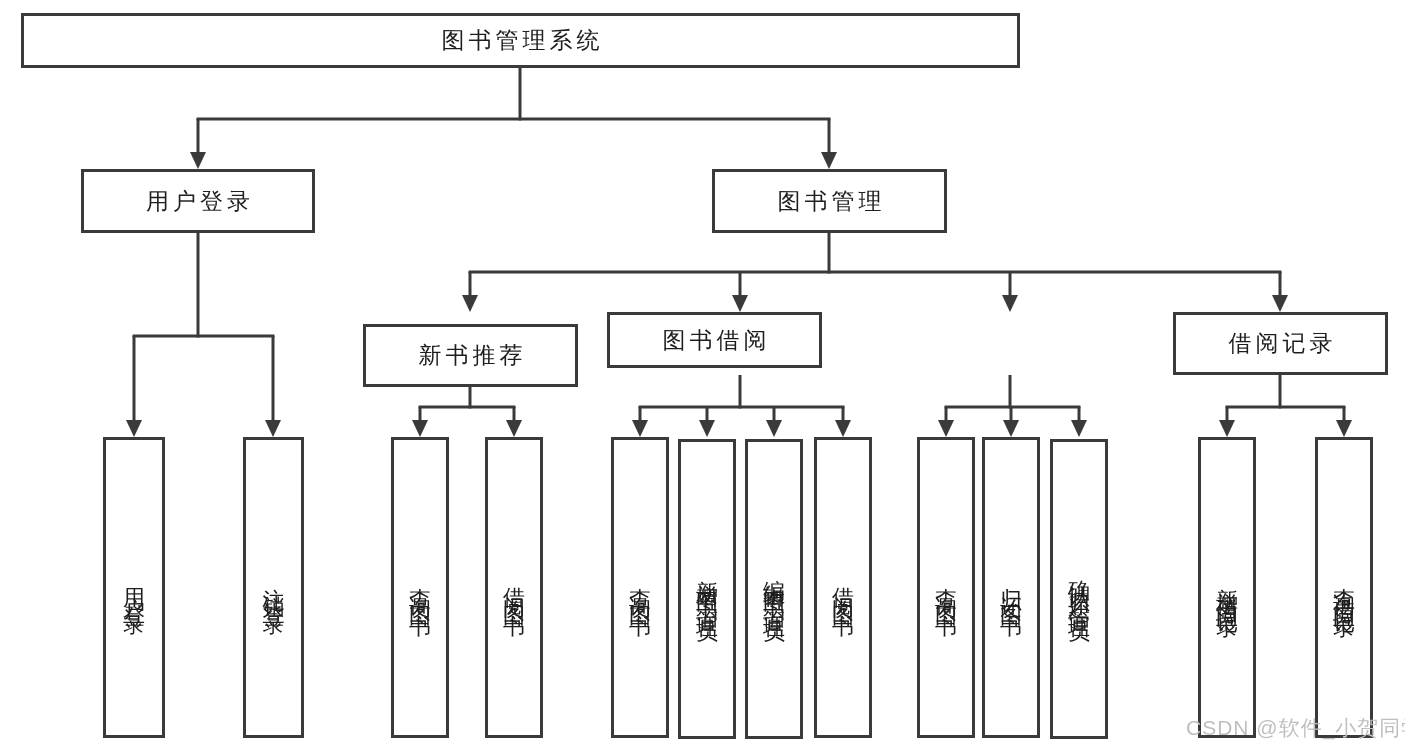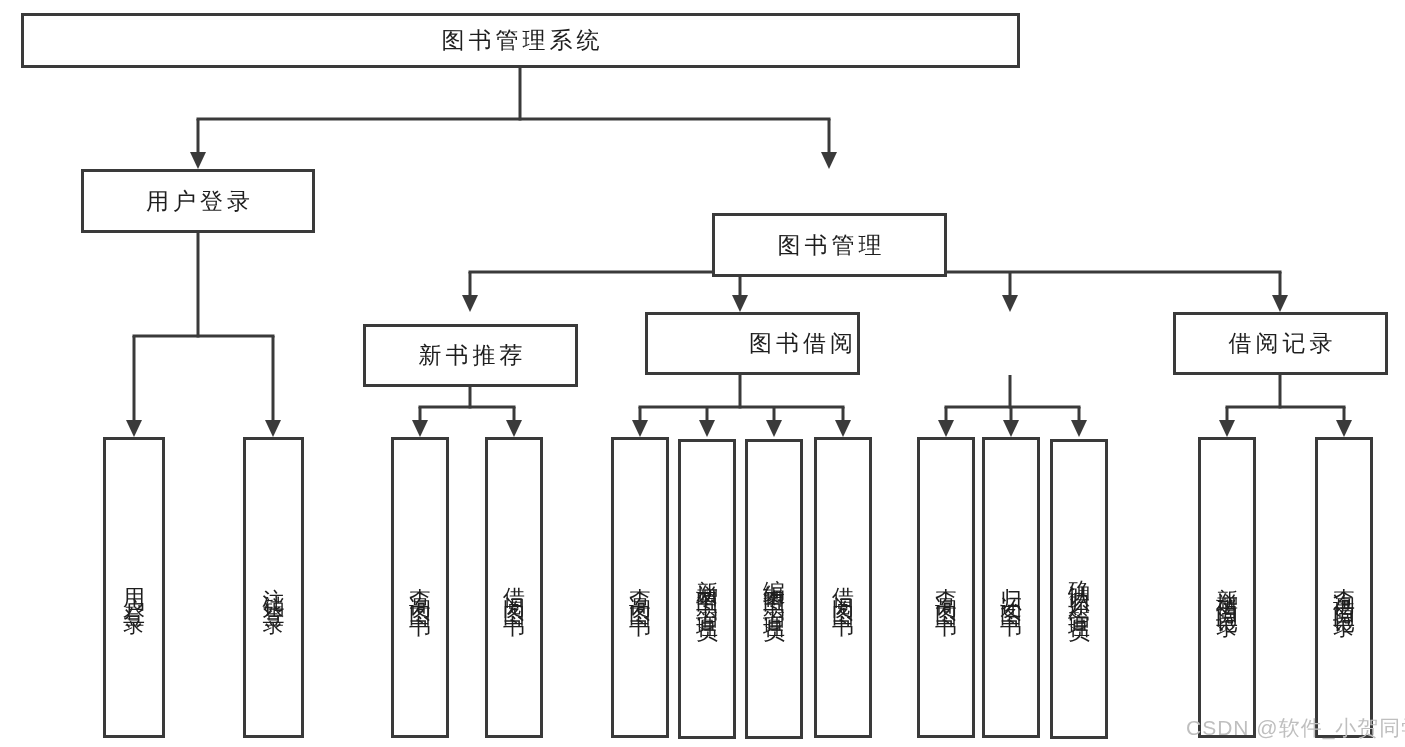--- a/index.html
+++ b/index.html
@@ -120,28 +120,28 @@
     <polygon stroke="none" points="1336,420 1352,420 1344,437"></polygon>
   </svg>
 
   <div class="node h-node" style="left:21px; top:13px; width:999px; height:55px;">
     <span>图书管理系统</span>
   </div>
 
   <div class="node h-node" style="left:81px; top:169px; width:234px; height:64px;">
     <span>用户登录</span>
   </div>
-  <div class="node h-node" style="left:712px; top:169px; width:235px; height:64px;margin-top:44px;">
+  <div class="node h-node" style="left:712px; top:169px; width:235px; height:64px;">
     <span>图书管理</span>
   </div>
 
   <div class="node h-node" style="left:363px; top:324px; width:215px; height:63px;">
     <span>新书推荐</span>
   </div>
-  <div class="node h-node" style="left:645px; top:312px; width:215px; height:63px;justify-content:flex-end;">
+  <div class="node h-node" style="left:607px; top:312px; width:215px; height:56px;">
     <span>图书借阅</span>
   </div>
   <div class="node h-node" style="left:1173px; top:312px; width:215px; height:63px;text-align:center;">
     <span>借阅记录</span>
   </div>
 
   <div class="node v-node" style="left:103px; top:437px; width:62px; height:301px;">
     <span>用户登录</span>
   </div>
   <div class="node v-node" style="left:243px; top:437px; width:61px; height:301px;">

